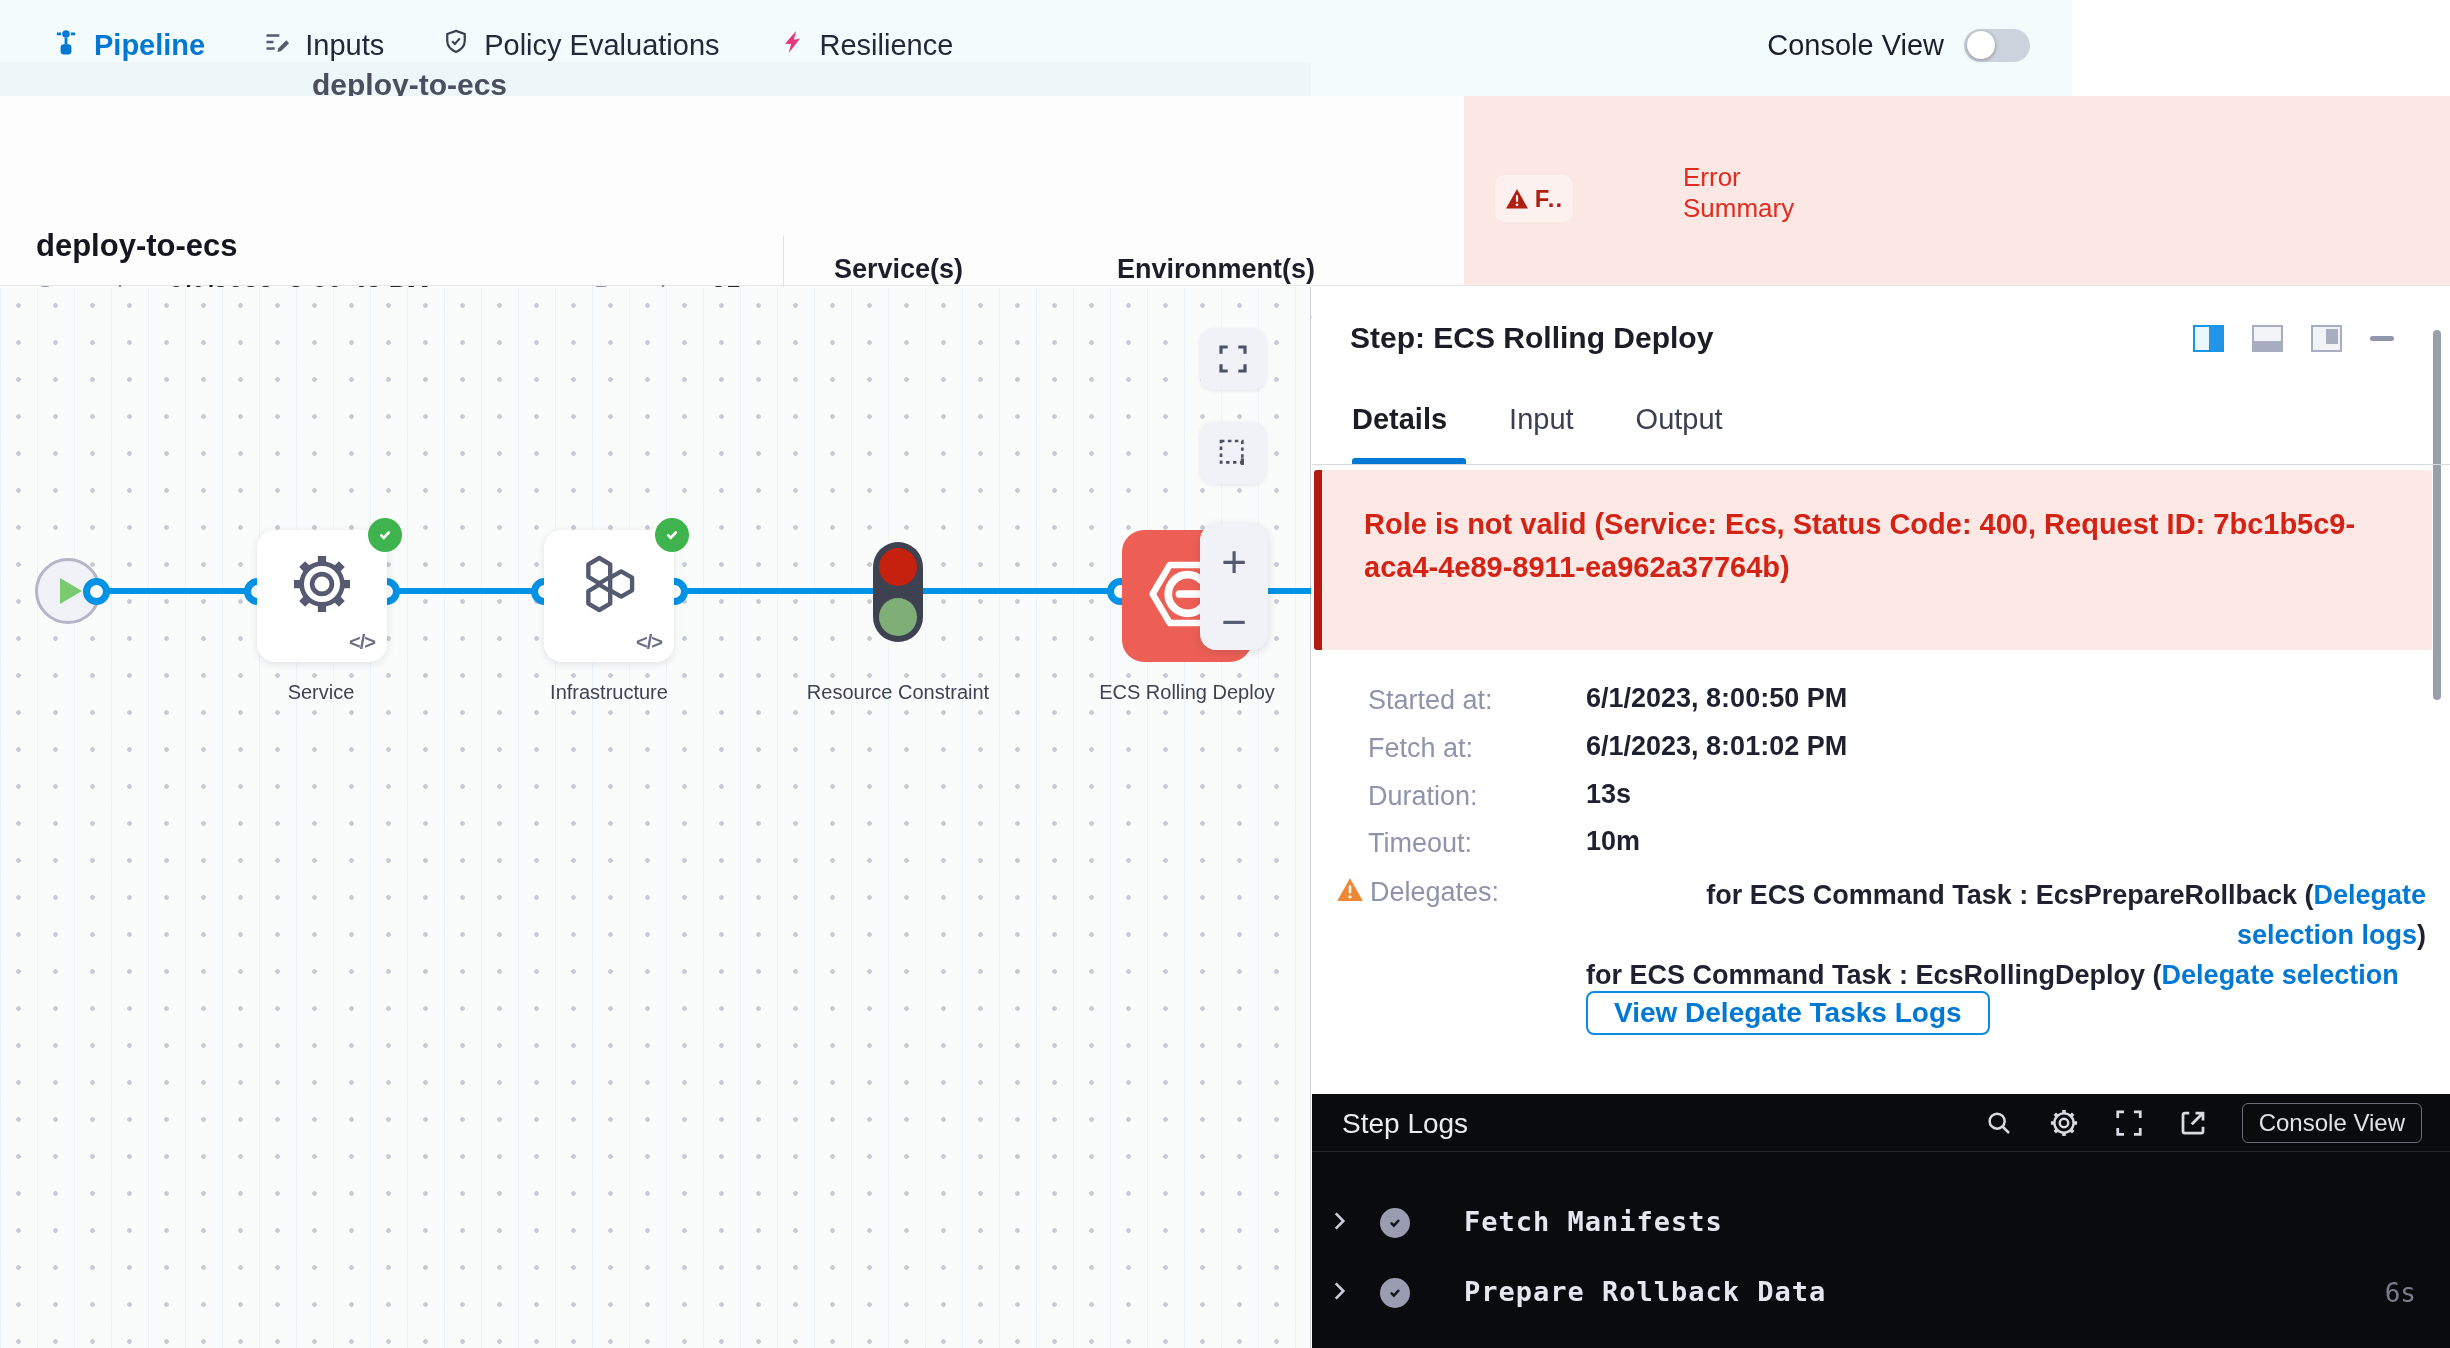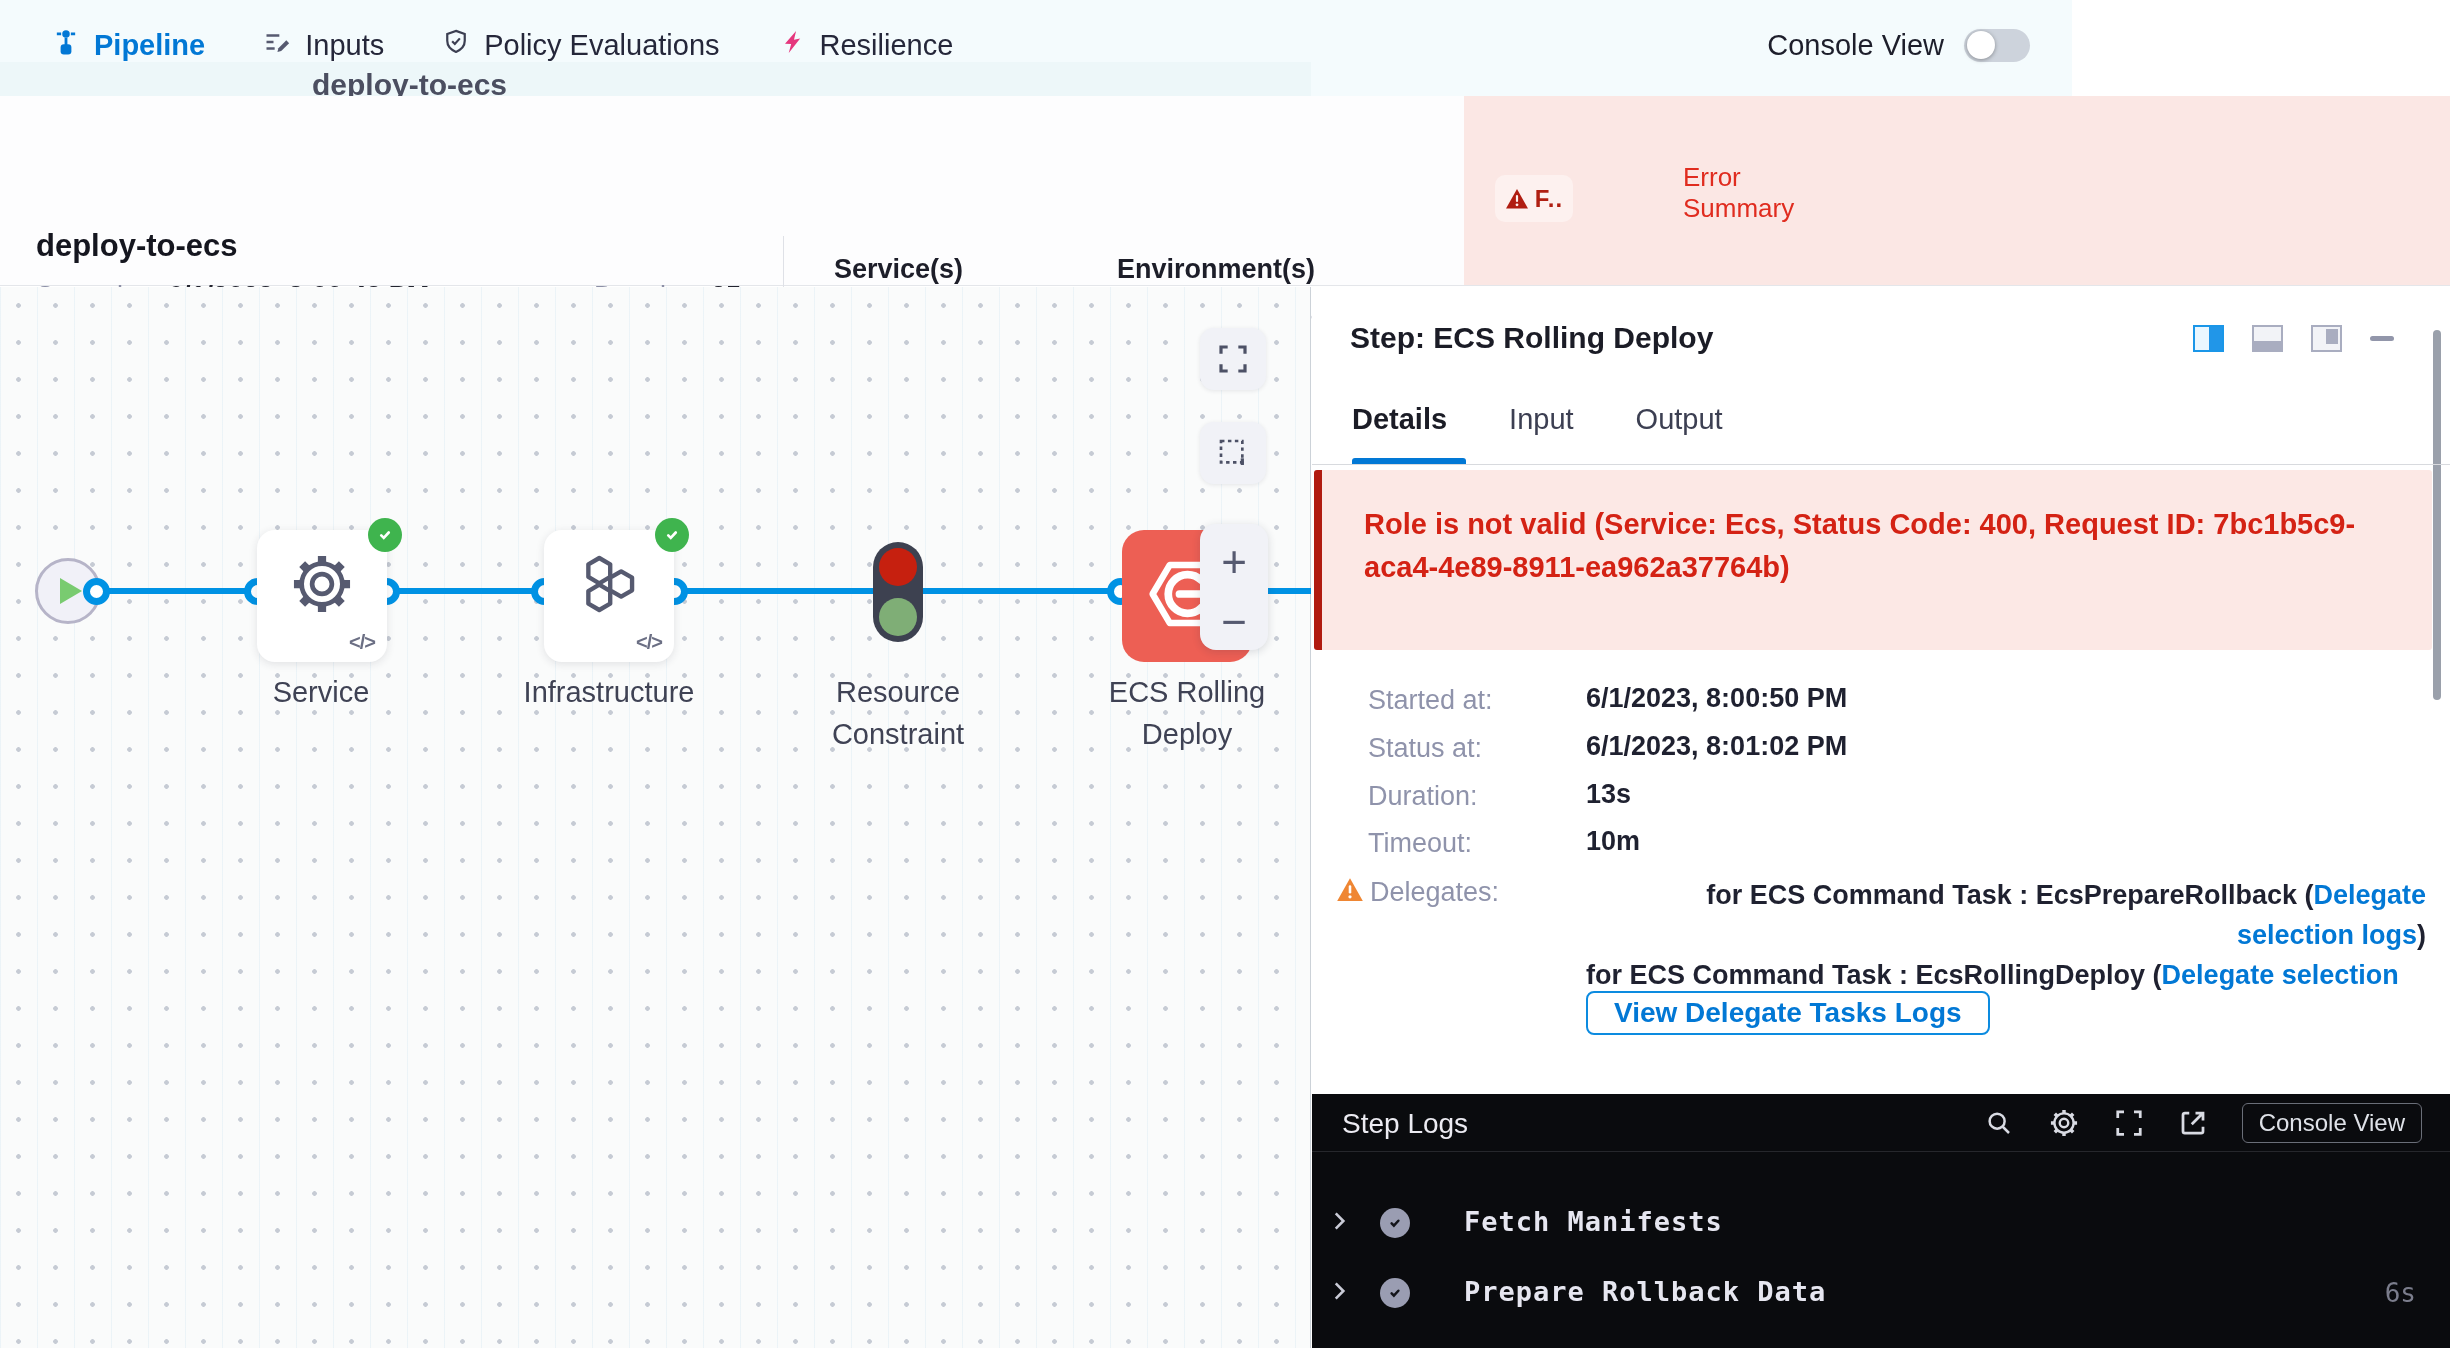--- a/index.html
+++ b/index.html
@@ -50,21 +50,21 @@
   .start-node { position:absolute; left:35px; top:271px; width:66px; height:66px; border-radius:50%; background:#f1f1f8; border:3px solid #b6b4c8; display:flex; align-items:center; justify-content:center; }
   .play-tri { width:0; height:0; border-top:13px solid transparent; border-bottom:13px solid transparent; border-left:22px solid #79cb70; margin-left:6px; }
   .node-card { position:absolute; width:130px; height:132px; background:#fff; border-radius:18px; box-shadow:0 2px 8px rgba(40,41,61,.12); }
   .node-card .ic { position:absolute; left:50%; top:56px; transform:translate(-50%,-50%); }
   .node-card .code { position:absolute; right:12px; bottom:8px; font-size:20px; font-weight:700; color:#6b6f84; letter-spacing:-1px; }
   .check-badge { position:absolute; width:34px; height:34px; border-radius:50%; background:#3fb44e; display:flex; align-items:center; justify-content:center; }
   .ecs-card { position:absolute; left:1122px; top:243px; width:130px; height:132px; background:#ed5f54; border-radius:22px; display:flex; align-items:center; justify-content:center; }
   .traffic { position:absolute; left:873px; top:255px; width:50px; height:100px; background:#3d4150; border-radius:25px; }
   .traffic .red { position:absolute; left:6px; top:6px; width:38px; height:38px; border-radius:50%; background:#c6200f; }
   .traffic .green { position:absolute; left:6px; bottom:6px; width:38px; height:38px; border-radius:50%; background:#7fae76; }
-  .node-label { position:absolute; width:220px; text-align:center; font-size:29px; line-height:42px; color:#3f4254; }
+  .node-label { position:absolute; width:220px; text-align:center; font-size:20px; line-height:42px; color:#3f4254; }
   .cv-btn { position:absolute; width:66px; height:62px; background:#f1f2f7; border-radius:14px; display:flex; align-items:center; justify-content:center; box-shadow:0 1px 4px rgba(40,41,61,.10); cursor:pointer; }
   .zoom-panel { position:absolute; left:1200px; top:237px; width:68px; height:126px; background:#f1f2f7; border-radius:16px; box-shadow:0 2px 8px rgba(40,41,61,.16); }
   .zoom-panel .zi { position:absolute; width:100%; text-align:center; font-size:44px; font-weight:400; color:#565a70; cursor:pointer; line-height:1; }
 
   
   .panel { position:absolute; left:1312px; top:287px; width:1138px; height:1061px; background:#fff; }
   .p-title { position:absolute; left:38px; top:34px; font-size:30px; font-weight:700; color:#1b1c26; }
   .p-icons { position:absolute; right:56px; top:38px; display:flex; align-items:center; gap:28px; }
   .li-box { width:31px; height:27px; border:2.5px solid #a9adc0; background:#f2f3f7; position:relative; cursor:pointer; }
   .li-box.active { border-color:#1a96e8; background:#eaf7ff; }
@@ -283,21 +283,21 @@
     <div class="p-tab-underline"></div>
     <div class="p-divider"></div>
 
     <div class="p-errbox">
       <div class="txt">Role is not valid (Service: Ecs, Status Code: 400, Request ID: 7bc1b5c9-aca4-4e89-8911-ea962a37764b)</div>
     </div>
 
     <div class="d-label" style="top:398px;">Started at:</div>
     <div class="d-value" style="top:396px;">6/1/2023, 8:00:50 PM</div>
 
-    <div class="d-label" style="top:446px;">Status at:</div>
+    <div class="d-label" style="top:446px;">Fetch at:</div>
     <div class="d-value" style="top:444px;">6/1/2023, 8:01:02 PM</div>
 
     <div class="d-label" style="top:494px;">Duration:</div>
     <div class="d-value" style="top:492px;">13s</div>
 
     <div class="d-label" style="top:541px;">Timeout:</div>
     <div class="d-value" style="top:539px;">10m</div>
 
     <div class="d-warn" style="top:590px;">
       <svg width="28" height="26" viewBox="0 0 24 22">

